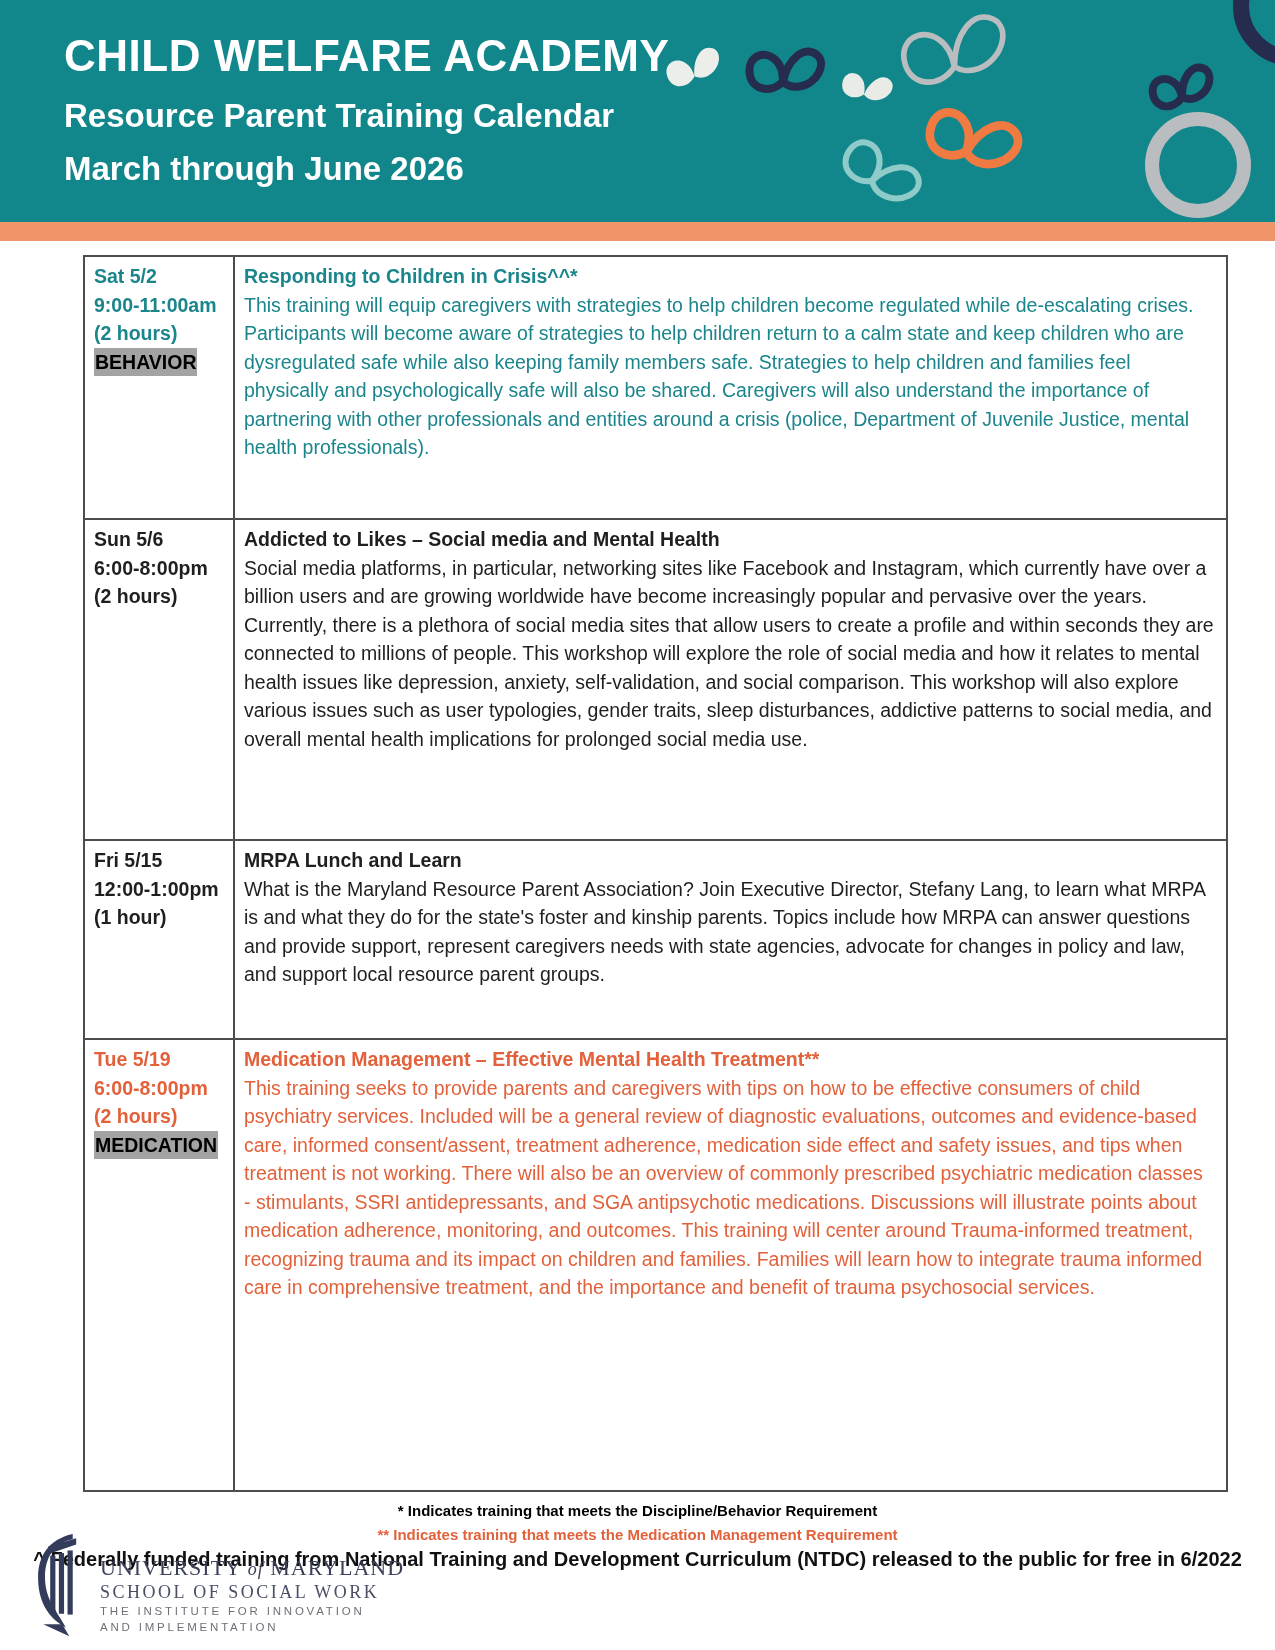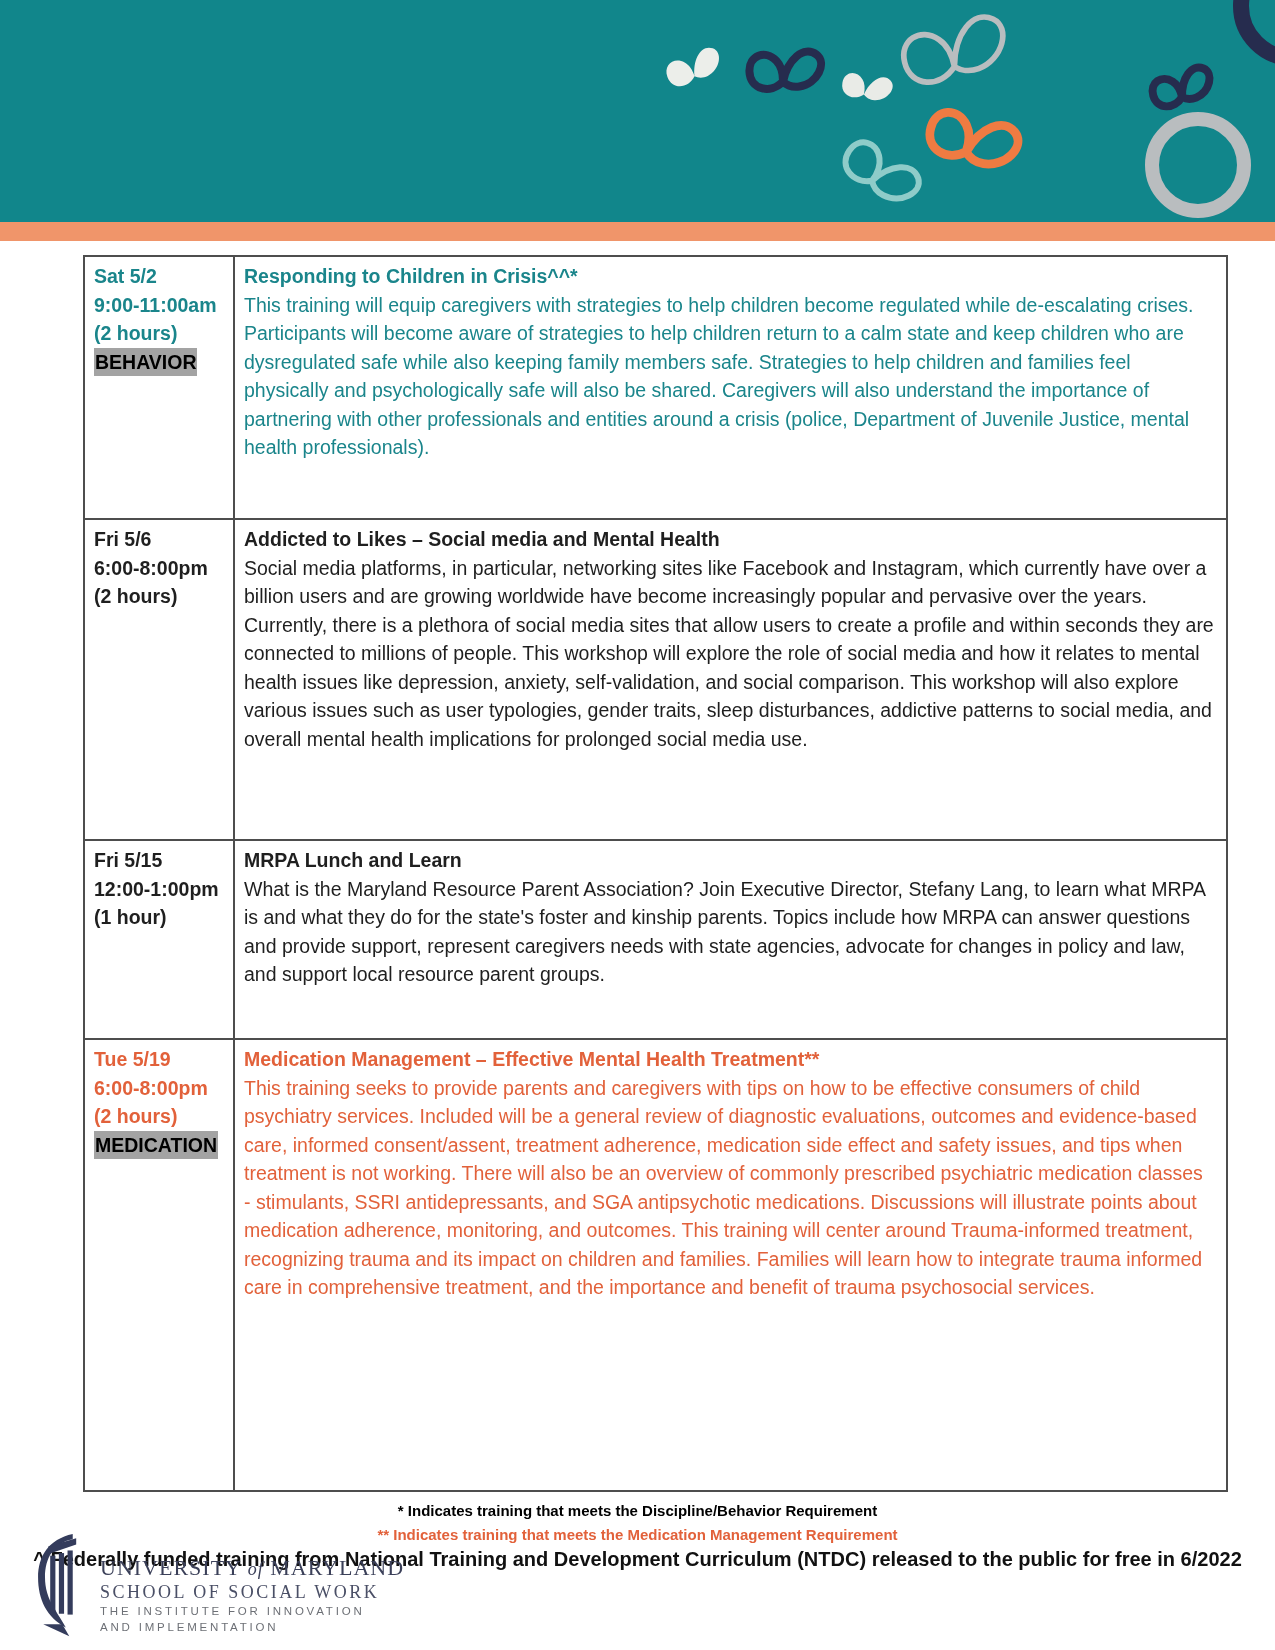--- a/index.html
+++ b/index.html
@@ -92,40 +92,45 @@
       <use href="#bfly" transform="translate(662,38) scale(0.62) rotate(-12 50 50)" fill="#eceeea"></use>
       <use href="#bfly" transform="translate(744,32) scale(0.80) rotate(6 50 50)" fill="none" stroke="#262c4e" stroke-width="10"></use>
       <use href="#bfly" transform="translate(838,60) scale(0.56) rotate(18 50 50)" fill="#e9ebe7"></use>
       <use href="#bfly" transform="translate(896,-4) scale(1.14) rotate(-6 50 50)" fill="none" stroke="#b9bdbf" stroke-width="5"></use>
       <use href="#bfly" transform="translate(836,130) scale(0.86) rotate(42 50 50)" fill="none" stroke="#8fccc9" stroke-width="7"></use>
       <use href="#bfly" transform="translate(922,92) scale(0.98) rotate(24 50 50)" fill="none" stroke="#ef7b42" stroke-width="9"></use>
       <use href="#bfly" transform="translate(1148,56) scale(0.66) rotate(-8 50 50)" fill="none" stroke="#262c4e" stroke-width="12"></use>
       <circle cx="1198" cy="165" r="46" fill="none" stroke="#b9bdbf" stroke-width="14"></circle>
       <circle cx="1293" cy="6" r="52" fill="none" stroke="#262c4e" stroke-width="16"></circle>
     </svg>
+    <div class="header-text">
+      <div class="header-title">CHILD WELFARE ACADEMY</div>
+      <div class="header-sub">Resource Parent Training Calendar</div>
+      <div class="header-sub header-sub2">March through June 2026</div>
+    </div>
   </div>
   <div class="orange-bar"></div>
 
   <table class="training-table">
     <tbody>
       <tr class="theme-teal row-0">
         <td class="date-cell">
           <div>Sat 5/2</div>
           <div>9:00-11:00am</div>
           <div>(2 hours)</div>
           <div><span class="session-tag">BEHAVIOR</span></div>
         </td>
         <td class="desc-cell">
           <div class="session-title">Responding to Children in Crisis^^*</div>
           <div>This training will equip caregivers with strategies to help children become regulated while de-escalating crises. Participants will become aware of strategies to help children return to a calm state and keep children who are dysregulated safe while also keeping family members safe. Strategies to help children and families feel physically and psychologically safe will also be shared. Caregivers will also understand the importance of partnering with other professionals and entities around a crisis (police, Department of Juvenile Justice, mental health professionals).</div>
         </td>
       </tr>
       <tr class="theme-black row-1">
         <td class="date-cell">
-          <div>Fri 5/6</div>
+          <div>Sun 5/6</div>
           <div>6:00-8:00pm</div>
           <div>(2 hours)</div>
         </td>
         <td class="desc-cell">
           <div class="session-title">Addicted to Likes – Social media and Mental Health</div>
           <div>Social media platforms, in particular, networking sites like Facebook and Instagram, which currently have over a billion users and are growing worldwide have become increasingly popular and pervasive over the years. Currently, there is a plethora of social media sites that allow users to create a profile and within seconds they are connected to millions of people. This workshop will explore the role of social media and how it relates to mental health issues like depression, anxiety, self-validation, and social comparison. This workshop will also explore various issues such as user typologies, gender traits, sleep disturbances, addictive patterns to social media, and overall mental health implications for prolonged social media use.</div>
         </td>
       </tr>
       <tr class="theme-black row-2">
         <td class="date-cell">

